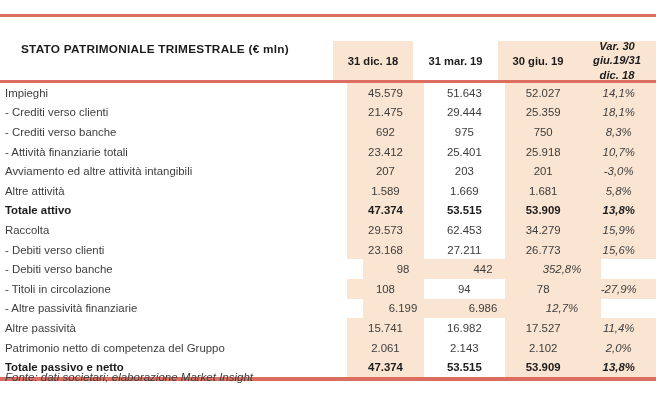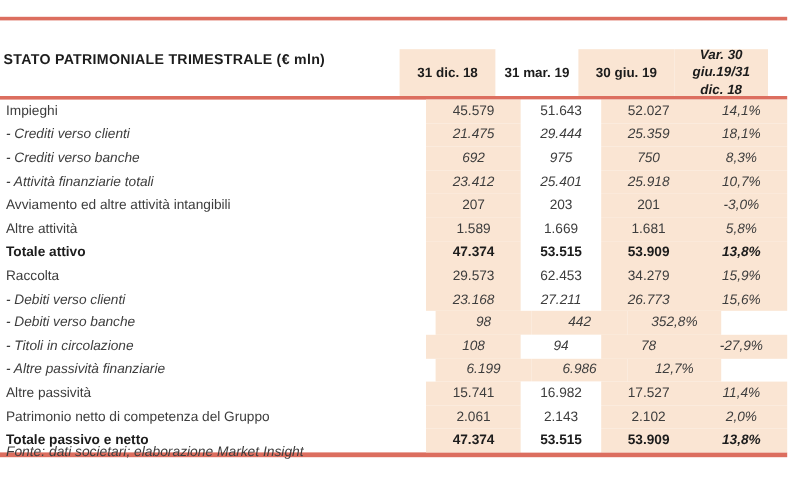--- a/index.html
+++ b/index.html
@@ -28,37 +28,37 @@
   }
   .hline.bottom { height: 4px; }
 
   .header-row {
     display: flex;
     height: 63px;
   }
   .title-cell {
     width: 333px;
     box-sizing: border-box;
-    padding-left: 3px;
+    padding-left: 21px;
     display: flex;
     align-items: center;
     font-weight: bold;
     font-size: 11.8px;
     letter-spacing: 0.25px;
     color: #1c1c1c;
   }
   .col {
     box-sizing: border-box;
     display: flex;
     align-items: center;
     justify-content: center;
     text-align: center;
   }
   .c1 { width: 80px; background: var(--band, #fae5d3); }
-  .c2 { width: 69px; background: #ffffff; }
+  .c2 { width: 85px; background: #ffffff; }
   .c3 { width: 80px; background: var(--band, #fae5d3); }
   .c4 { width: 78px; background: var(--band, #fae5d3); font-style: italic; }
 
   .header-row .col {
     font-weight: bold;
     font-size: 11.2px;
     color: #1c1c1c;
     margin-top: 24px;
   }
   .header-row .c4 {
@@ -75,21 +75,21 @@
     width: 363px;
     box-sizing: border-box;
     padding-left: 5px;
     display: flex;
     align-items: center;
     white-space: nowrap;
   }
   .row.sub .label,
   .row.sub .c1,
   .row.sub .c2,
-  .row.sub .c3 { font-style: italic; }
+  .row.sub .c3 { }
   .row.total {
     font-weight: bold;
     color: #1c1c1c;
   }
   .footer-note {
     position: absolute;
     left: 5px;
     top: 371px;
     font-style: italic;
     font-size: 11.5px;

